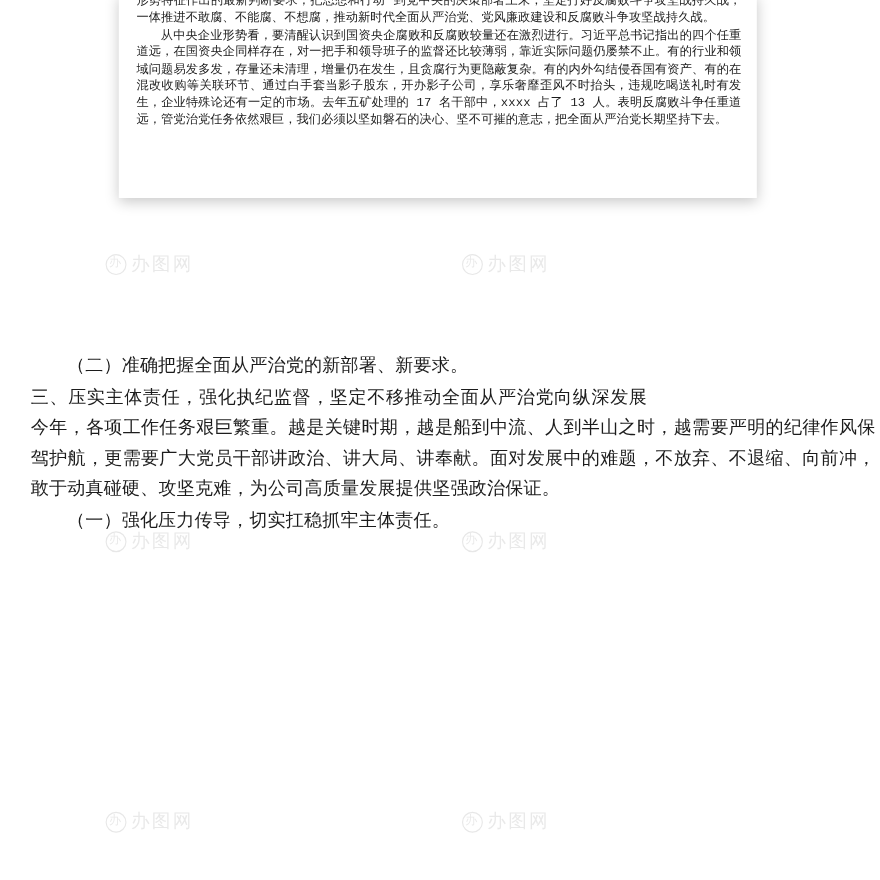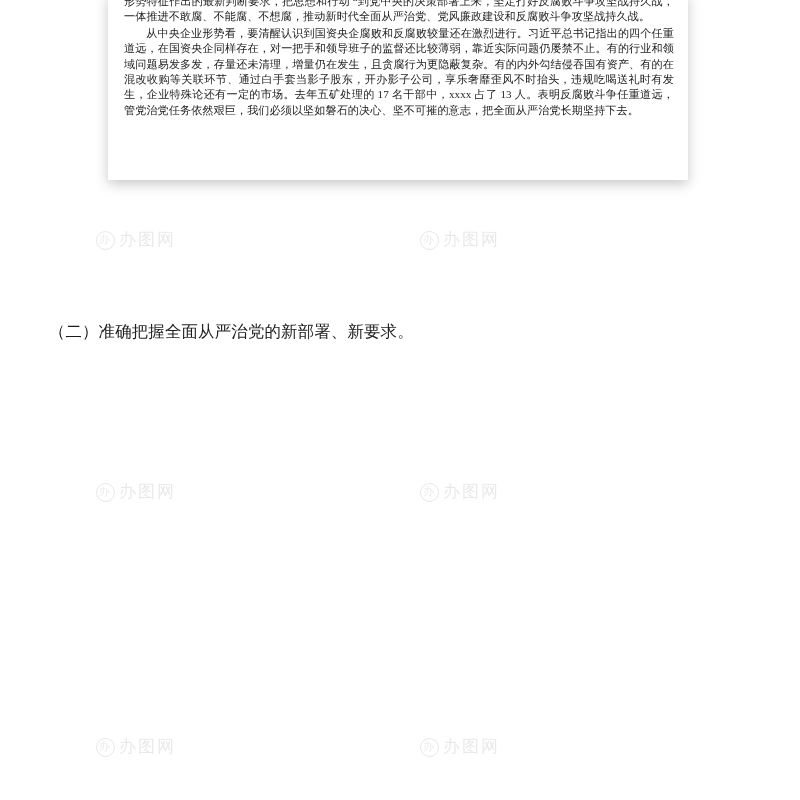--- a/index.html
+++ b/index.html
@@ -39,26 +39,27 @@
     margin: 0 0 1px 0;
     font-size: 11.1px;
     line-height: 15.4px;
     color: #1b1b1b;
     text-align: justify;
     text-justify: inter-ideograph;
     letter-spacing: 0.1px;
   }
   .preview-inner p.indent {
     text-indent: 2em;
+    font-family: Liberation Mono, monospace;
   }
 
   
   .doc-body {
     position: absolute;
-    left: 16px;
+    left: 28px;
     top: 318px;
     width: 768px;
     box-sizing: border-box;
   }
   .doc-body p {
     margin: 0 0 1px 0;
     font-size: 16.4px;
     line-height: 27.6px;
     color: #1c1c1c;
     text-align: justify;
@@ -108,20 +109,23 @@
 
 <div class="preview-card">
   <div class="preview-inner">
     <p>形势特征作出的最新判断要求，把思想和行动 “到党中央的决策部署上来，坚定打好反腐败斗争攻坚战持久战，一体推进不敢腐、不能腐、不想腐，推动新时代全面从严治党、党风廉政建设和反腐败斗争攻坚战持久战。</p>
     <p class="indent">从中央企业形势看，要清醒认识到国资央企腐败和反腐败较量还在激烈进行。习近平总书记指出的四个任重道远，在国资央企同样存在，对一把手和领导班子的监督还比较薄弱，靠近实际问题仍屡禁不止。有的行业和领域问题易发多发，存量还未清理，增量仍在发生，且贪腐行为更隐蔽复杂。有的内外勾结侵吞国有资产、有的在混改收购等关联环节、通过白手套当影子股东，开办影子公司，享乐奢靡歪风不时抬头，违规吃喝送礼时有发生，企业特殊论还有一定的市场。去年五矿处理的 17 名干部中，xxxx 占了 13 人。表明反腐败斗争任重道远，管党治党任务依然艰巨，我们必须以坚如磐石的决心、坚不可摧的意志，把全面从严治党长期坚持下去。</p>
   </div>
 </div>
 
 <div class="doc-body">
   <p class="indent">（二）准确把握全面从严治党的新部署、新要求。</p>
+  <p class="heading">三、压实主体责任，强化执纪监督，坚定不移推动全面从严治党向纵深发展</p>
+  <p>今年，各项工作任务艰巨繁重。越是关键时期，越是船到中流、人到半山之时，越需要严明的纪律作风保驾护航，更需要广大党员干部讲政治、讲大局、讲奉献。面对发展中的难题，不放弃、不退缩、向前冲，敢于动真碰硬、攻坚克难，为公司高质量发展提供坚强政治保证。</p>
+  <p class="indent">（一）强化压力传导，切实扛稳抓牢主体责任。</p>
 </div>
 
 <div class="wm wm-1">
   <span class="wm-badge">办</span><span>办图网</span>
 </div>
 <div class="wm wm-2">
   <span class="wm-badge">办</span><span>办图网</span>
 </div>
 <div class="wm wm-3">
   <span class="wm-badge">办</span><span>办图网</span>

